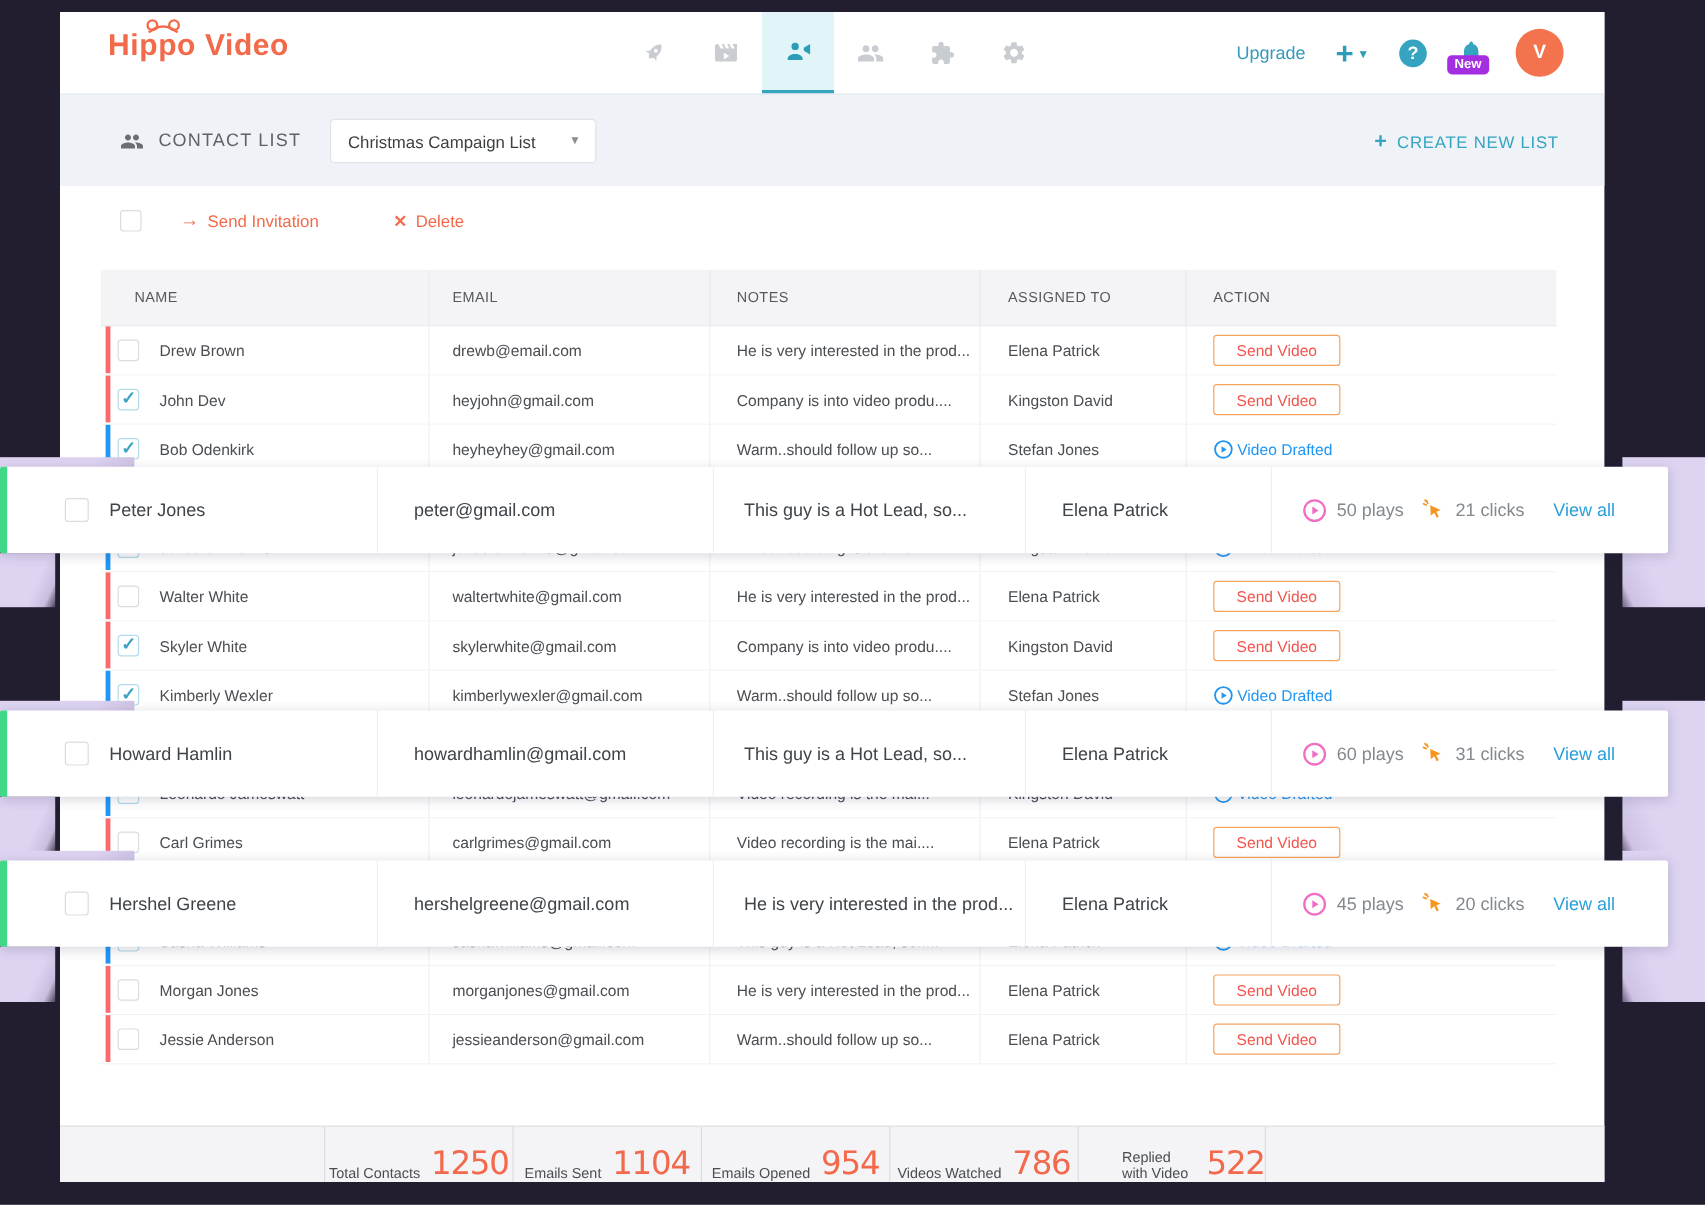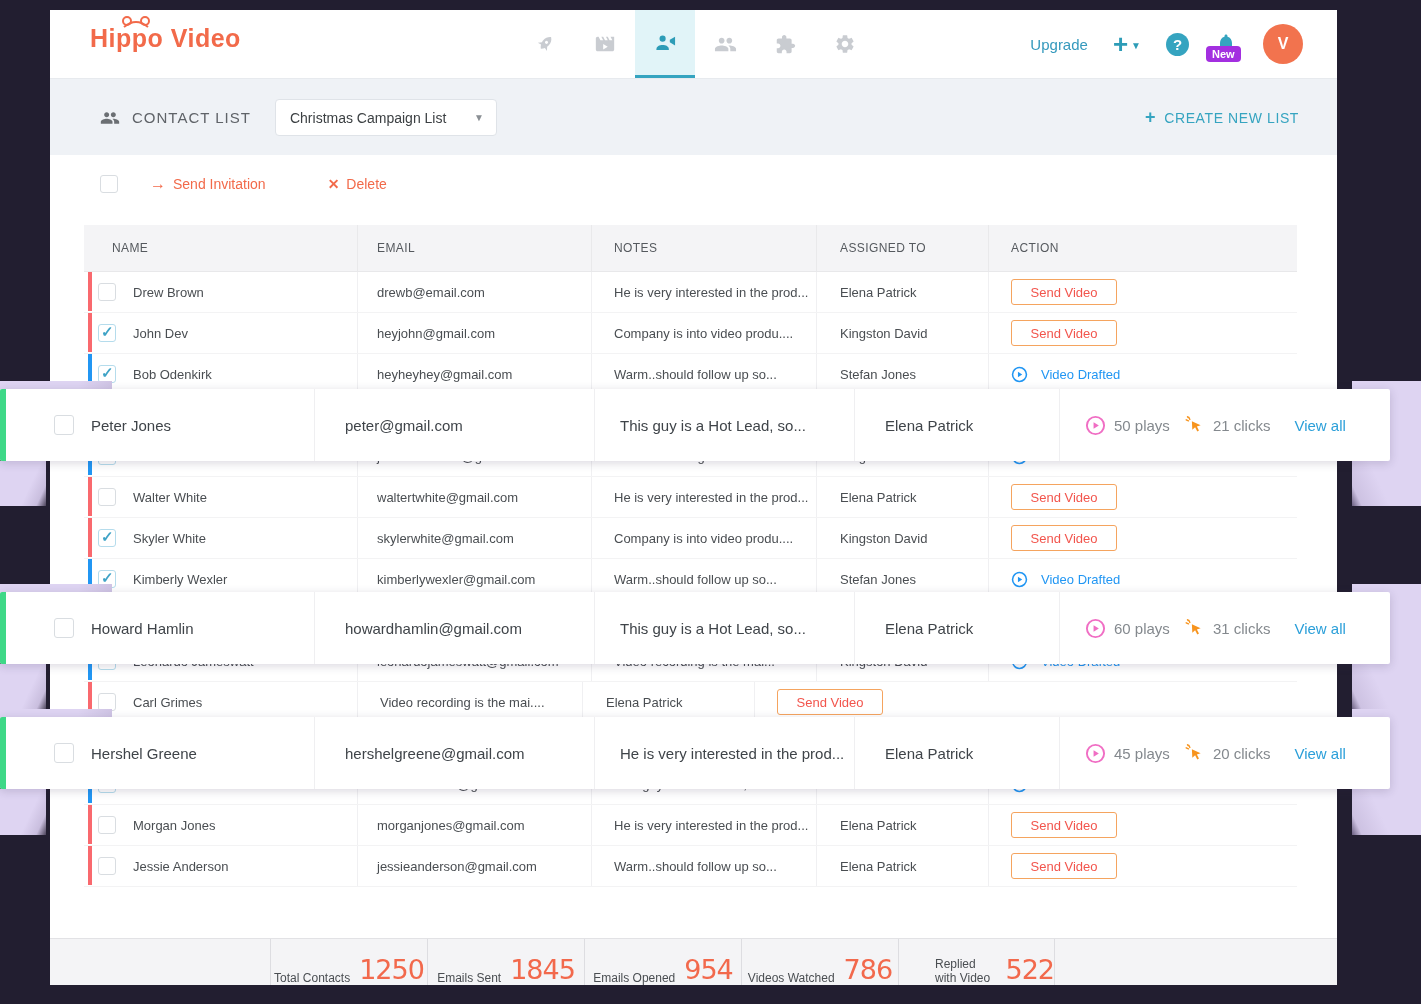--- a/index.html
+++ b/index.html
@@ -60,21 +60,21 @@
   .trow { display:flex; height:41px; background:#fff; border-bottom:1px solid #f3f3f4; position:relative; }
   .trow.covered { visibility:hidden; }
   .cell { display:flex; align-items:center; font-size:13px; color:#4a4e52; border-right:1px solid #f0f0f2; overflow:hidden; white-space:nowrap; }
   .cell:last-child { border-right:none; }
   .accent { position:absolute; left:4px; top:0; bottom:1px; width:4px; }
   .accent-red .accent { background:#f9696e; }
   .accent-blue .accent { background:#2196f3; }
   .trow .cb { margin-left:14px; }
   .nm { margin-left:17px; }
   .send-btn { width:106px; height:26px; background:#fff; border:1px solid #f5a45f; border-radius:3px; color:#f2554d; font-size:13px; font-family:"Liberation Sans",sans-serif; cursor:pointer; }
-  .drafted { display:flex; align-items:center; gap:13px; color:#2196f3; font-size:13px; cursor:pointer; text-decoration:none; }
+  .drafted { display:flex; align-items:center; gap:3px; color:#2196f3; font-size:13px; cursor:pointer; text-decoration:none; }
 
   
   .footer { position:absolute; left:0; bottom:0; width:1287px; height:47px; background:#f4f4f6; border-top:1px solid #e2e2e5; display:flex; }
   .f-spacer { width:220px; }
   .f-cell { width:157px; border-left:1px solid #dddde1; display:flex; align-items:flex-end; justify-content:center; gap:9px; }
   .f-cell:nth-of-type(6) { border-right:1px solid #dddde1;padding-left:36px; }
   .f-label { font-size:12px; color:#4a4e52; }
   .f-value { font-size:27px; color:#f2694c; font-family:"DejaVu Sans",sans-serif; font-weight:400; letter-spacing:-1px; }
 
   
@@ -429,20 +429,23 @@
         <span>Video Drafted</span>
       </a>
     </div>
   </div>
         <div class="trow accent-red">
     <div class="cell c1" style="padding-left:0">
       <span class="accent"></span>
       <span class="cb"></span>
       <span class="nm">Carl Grimes</span>
     </div>
+    <div class="cell c2">
+            <span>carlgrimes@gmail.com</span>
+          </div>
     <div class="cell c3">
             <span>Video recording is the mai....</span>
           </div>
     <div class="cell c4">
             <span>Elena Patrick</span>
           </div>
     <div class="cell c5">
       <button class="send-btn">Send Video</button>
 
     </div>
@@ -537,21 +540,21 @@
   </div>
 
   <div class="footer">
     <div class="f-spacer"></div>
   <div class="f-cell">
     <span class="f-label">Total Contacts</span>
     <span class="f-value">1250</span>
   </div>
       <div class="f-cell">
     <span class="f-label">Emails Sent</span>
-    <span class="f-value">1845</span>
+    <span class="f-value">1104</span>
   </div>
       <div class="f-cell">
     <span class="f-label">Emails Opened</span>
     <span class="f-value">954</span>
   </div>
       <div class="f-cell">
     <span class="f-label">Videos Watched</span>
     <span class="f-value">786</span>
   </div>
       <div class="f-cell">

